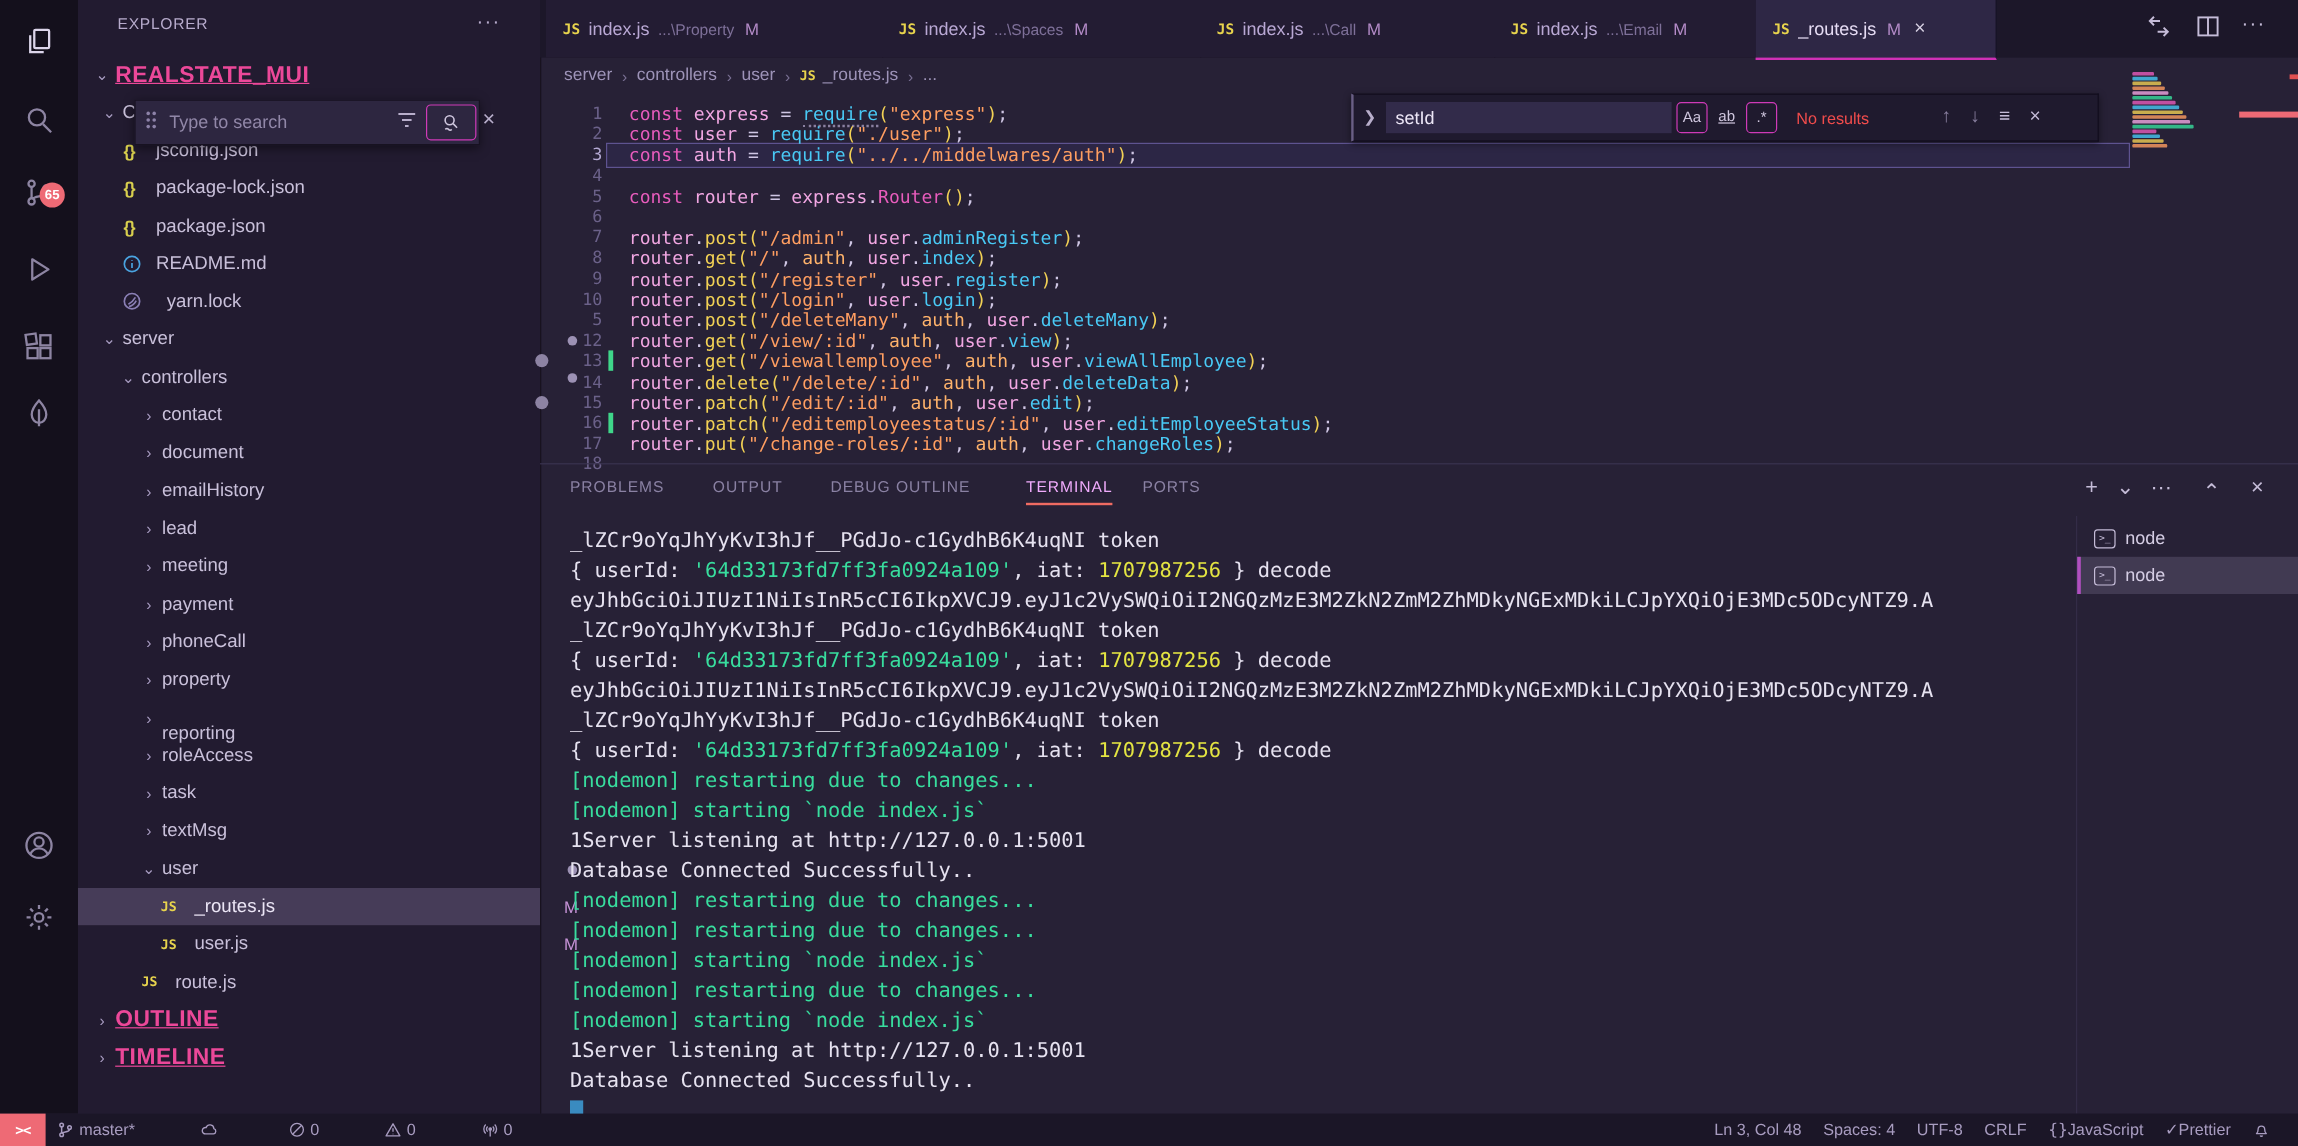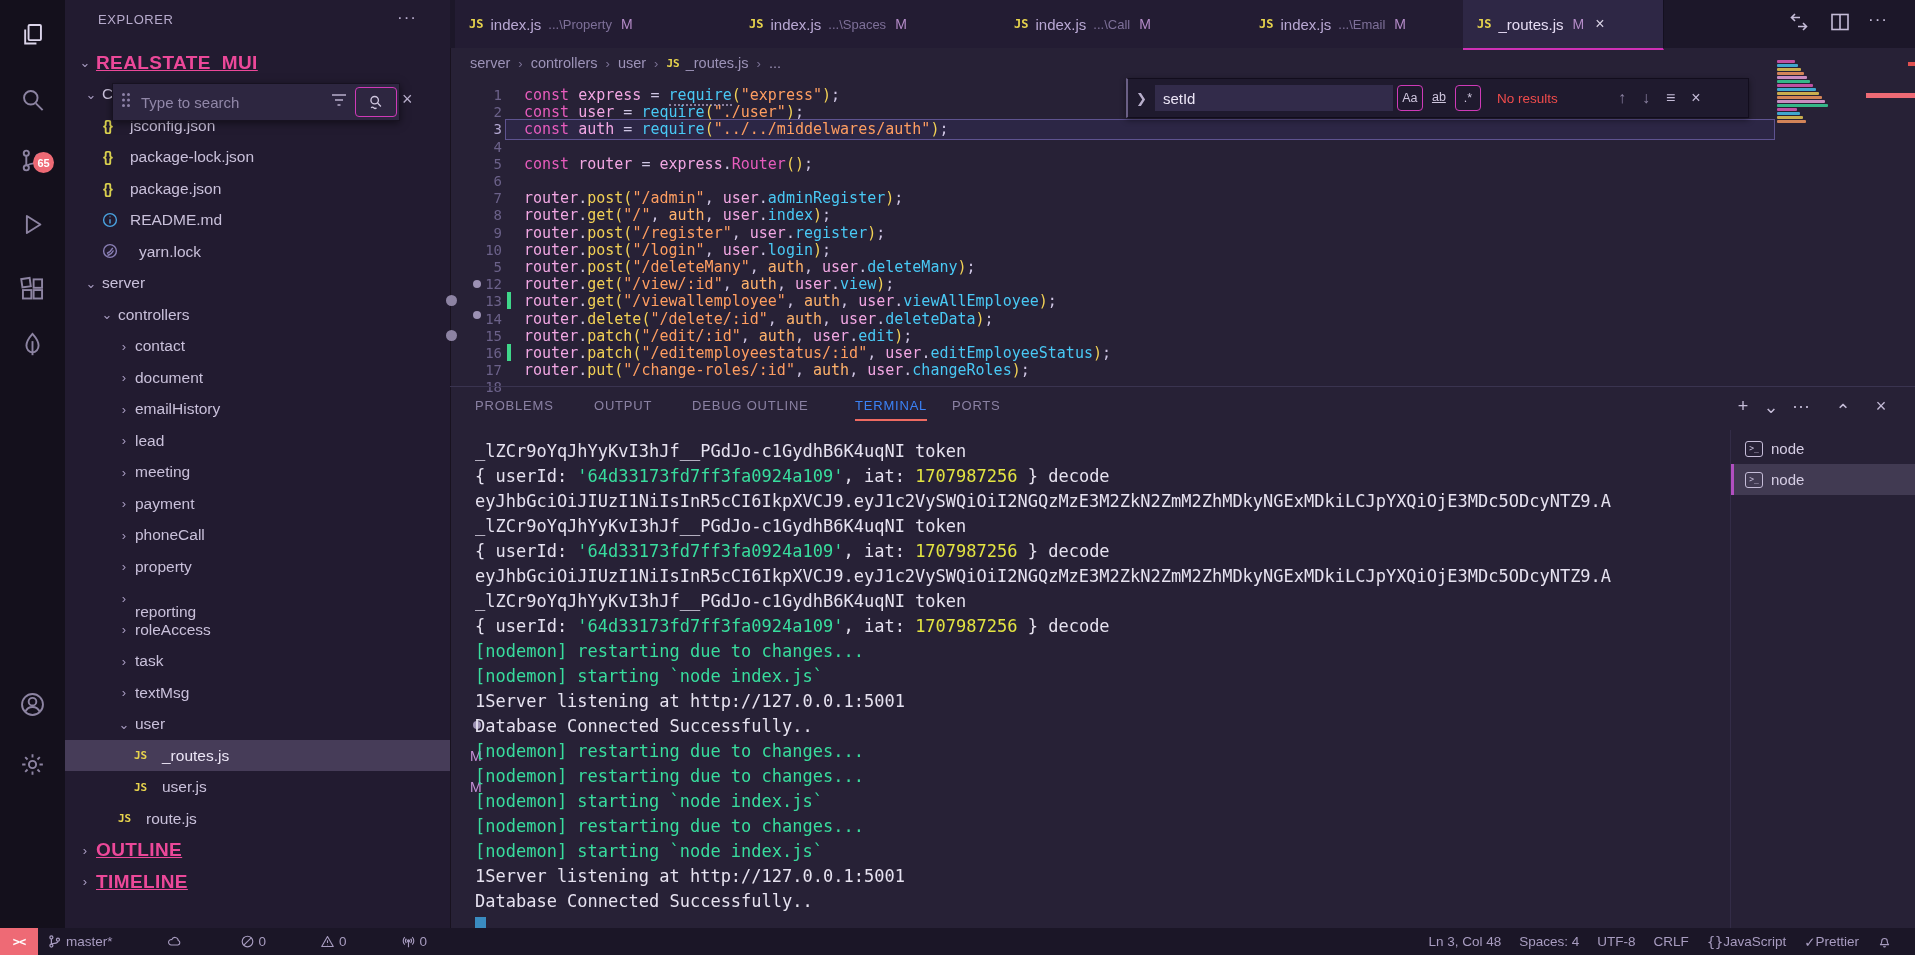--- a/index.html
+++ b/index.html
@@ -84,21 +84,21 @@
 
   
   #minimap{left:1777px;top:60px;width:56px;height:70px;}
   #minimap div{position:absolute;height:3px;border-radius:1px;}
   #mm-salmon{left:1866px;top:93px;width:49px;height:5px;background:#ee6a75;}
   #mm-tick{left:1908px;top:62px;width:7px;height:4px;background:#e05050;}
 
   
   #panel-border{left:450px;top:386px;width:1465px;height:1px;background:#3a3450;}
   .ptab{position:absolute;top:398px;color:#8a81a3;font-size:13px;letter-spacing:.8px;cursor:pointer;}
-  .ptab.active{color:#3b82f6;}
+  .ptab.active{color:#f0abfc;}
   .ptab.active:after{content:"";position:absolute;left:0;right:0;bottom:-8px;height:2px;background:#ef6b62;}
   .picon{position:absolute;top:396px;color:#c5bcd8;font-size:18px;cursor:pointer;text-align:center;width:22px;}
 
   .termline{position:absolute;left:475px;height:24px;font-size:17px;white-space:pre;}
   .tw{color:#e6e2f0;}.tg{color:#38dd9e;}.ty{color:#e3e442;}
   #cursor{left:475px;top:917px;width:11px;height:21px;background:#3e9dd8;opacity:.85;}
 
   
   #termsep{left:1730px;top:430px;width:1px;height:498px;background:#332c47;}
   .trow{position:absolute;left:1731px;width:184px;height:31px;display:flex;align-items:center;color:#d5cde4;font-size:15px;cursor:pointer;}

